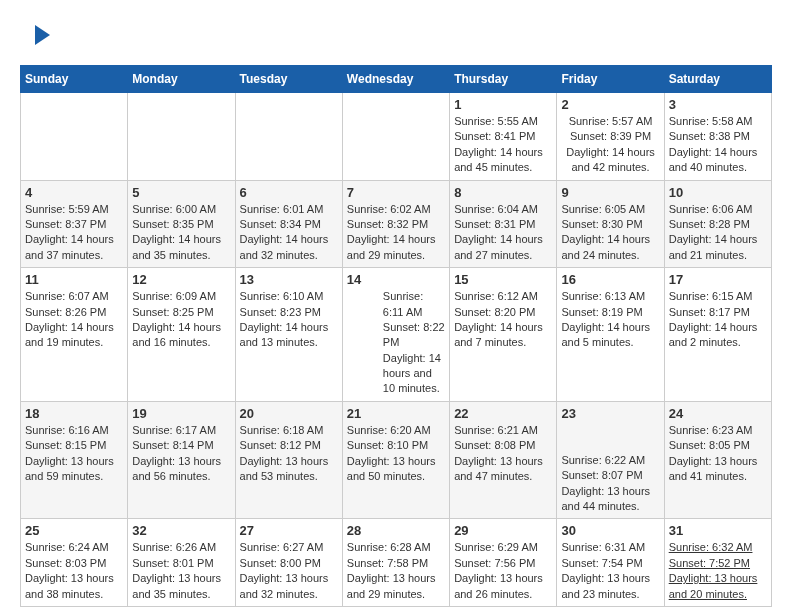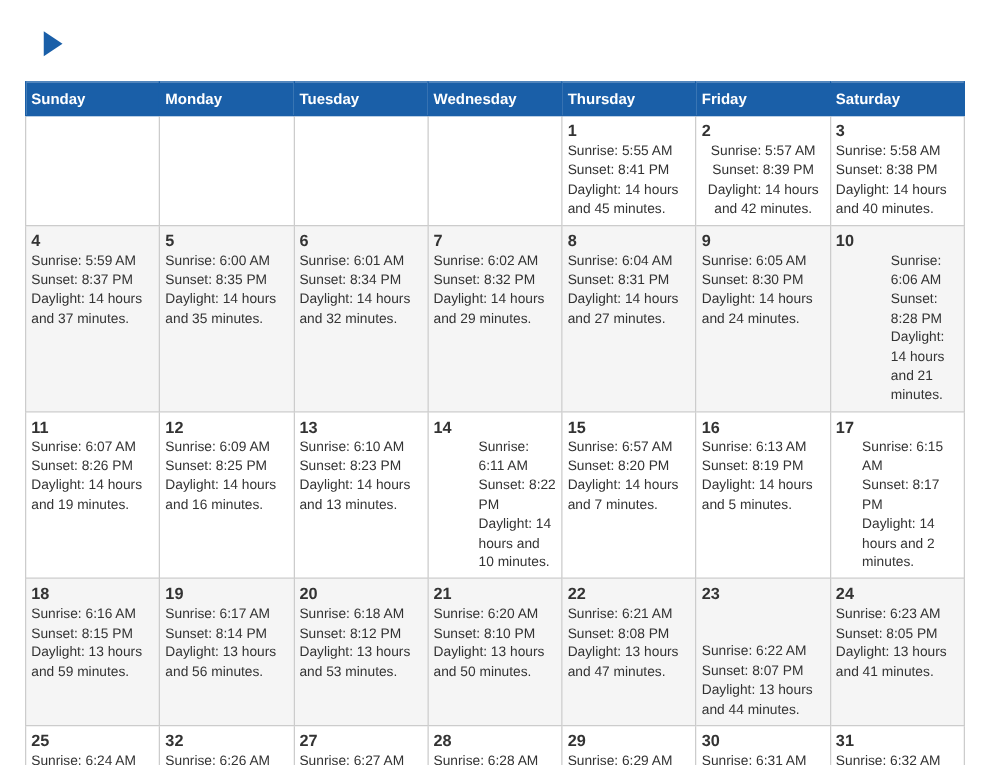--- a/index.html
+++ b/index.html
@@ -180,21 +180,21 @@
 Daylight: 14 hours and 27 minutes.</div>
         </td>
         <td>
           <span class="day-number">9</span>
           <div class="day-info" style="white-space: pre-line;">Sunrise: 6:05 AM
 Sunset: 8:30 PM
 Daylight: 14 hours and 24 minutes.</div>
         </td>
         <td>
           <span class="day-number">10</span>
-          <div class="day-info" style="white-space: pre-line; margin-left: 44px;">Sunrise: 6:06 AM
+          <div class="day-info" style="white-space: pre-line;">Sunrise: 6:06 AM
 Sunset: 8:28 PM
 Daylight: 14 hours and 21 minutes.</div>
         </td>
       </tr>
       <tr>
         <td>
           <span class="day-number">11</span>
           <div class="day-info" style="white-space: pre-line;">Sunrise: 6:07 AM
 Sunset: 8:26 PM
 Daylight: 14 hours and 19 minutes.</div>
@@ -212,33 +212,33 @@
 Daylight: 14 hours and 13 minutes.</div>
         </td>
         <td>
           <span class="day-number">14</span>
           <div class="day-info" style="white-space: pre-line; margin-left: 36px;">Sunrise: 6:11 AM
 Sunset: 8:22 PM
 Daylight: 14 hours and 10 minutes.</div>
         </td>
         <td>
           <span class="day-number">15</span>
-          <div class="day-info" style="white-space: pre-line;">Sunrise: 6:57 AM
+          <div class="day-info" style="white-space: pre-line;">Sunrise: 6:12 AM
 Sunset: 8:20 PM
 Daylight: 14 hours and 7 minutes.</div>
         </td>
         <td>
           <span class="day-number">16</span>
           <div class="day-info" style="white-space: pre-line;">Sunrise: 6:13 AM
 Sunset: 8:19 PM
 Daylight: 14 hours and 5 minutes.</div>
         </td>
         <td>
           <span class="day-number">17</span>
-          <div class="day-info" style="white-space: pre-line; margin-left: 21px;">Sunrise: 6:15 AM
+          <div class="day-info" style="white-space: pre-line;">Sunrise: 6:15 AM
 Sunset: 8:17 PM
 Daylight: 14 hours and 2 minutes.</div>
         </td>
       </tr>
       <tr>
         <td>
           <span class="day-number">18</span>
           <div class="day-info" style="white-space: pre-line;">Sunrise: 6:16 AM
 Sunset: 8:15 PM
 Daylight: 13 hours and 59 minutes.</div>

